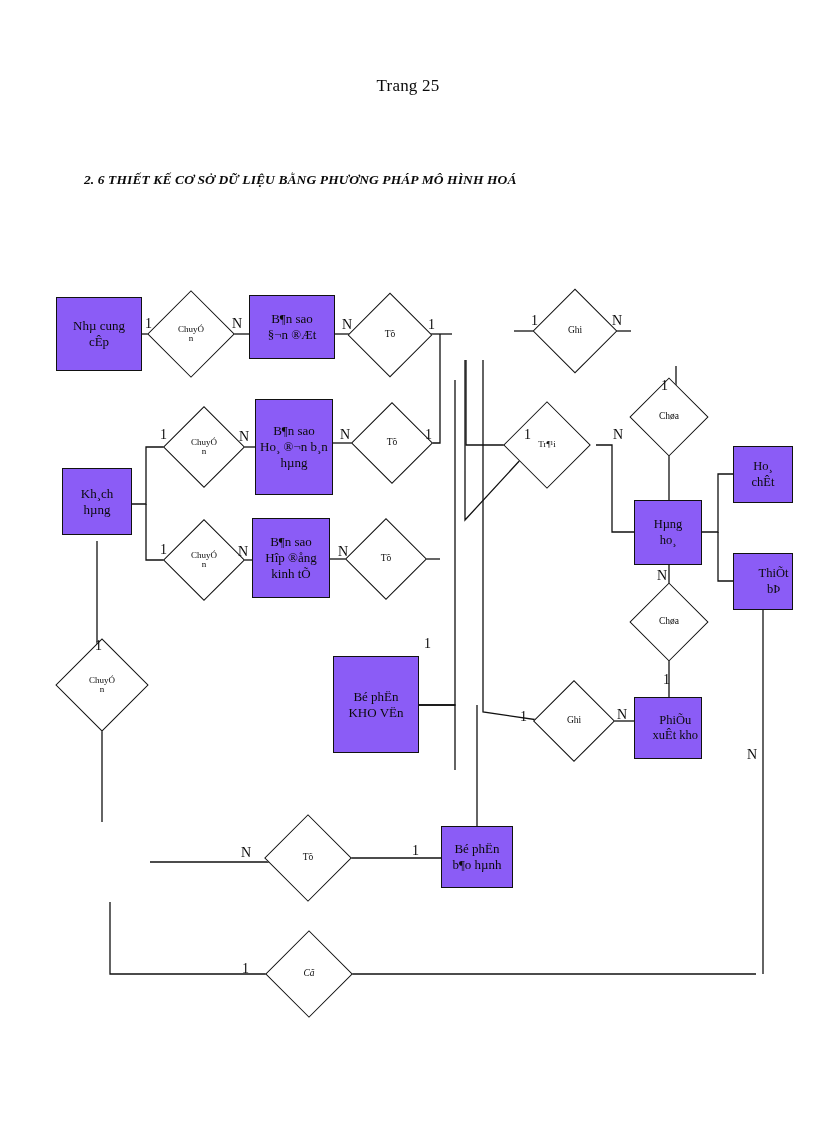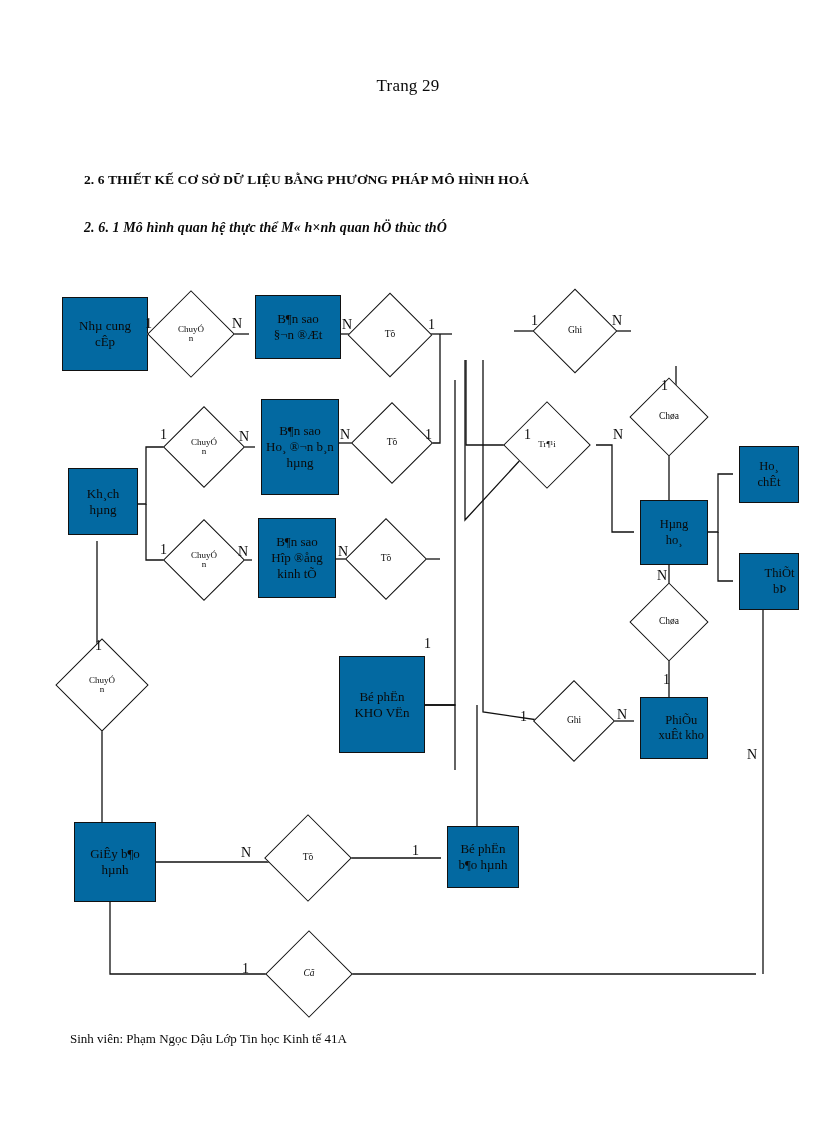--- a/index.html
+++ b/index.html
@@ -12,45 +12,44 @@
     overflow:hidden;
   }
   .page{position:absolute;inset:0;}
 
   
   #page-number{
     position:absolute;left:0;top:76px;width:816px;
     text-align:center;font-size:17px;letter-spacing:.2px;
   }
   .heading{
-    position:absolute;font-weight:bold;white-space:nowrap;
+    position:absolute;font-weight:bold;white-space:nowrap;font-style:italic;
   }
   #heading-1{left:84px;top:172px;font-size:13.5px;letter-spacing:.1px;}
   #heading-2{left:84px;top:220px;font-size:14px;font-style:italic;letter-spacing:.1px;}
 
   #footer-note{
     position:absolute;left:70px;top:1031px;font-size:13px;white-space:nowrap;
   }
 
   
   #er-diagram{position:absolute;left:0;top:0;width:816px;height:1123px;}
   #er-diagram svg{position:absolute;left:0;top:0;}
 
   
   .entity{
     position:absolute;
     border:1.4px solid #111;
-    background:#0369a1;
+    background:#8b5cf6;
     display:flex;align-items:center;justify-content:center;
     text-align:center;
     font-size:13px;line-height:1.22;
     padding:2px 3px;
     box-sizing:border-box;
     overflow:hidden;
-    margin-left:6px;
   }
   .entity.small{font-size:12.5px;}
 
   
   .rel{
     position:absolute;
     display:flex;align-items:center;justify-content:center;
   }
   .rel .dia{
     position:absolute;left:0;top:0;width:100%;height:100%;
@@ -73,24 +72,23 @@
     line-height:1;
     color:#0a0a0a;
     white-space:nowrap;
   }
 </style>
 </head>
 <body>
 
 <div class="page">
 
-  <div id="page-number">Trang 29</div>
+  <div id="page-number">Trang 25</div>
 
   <div class="heading" id="heading-1">2. 6 THIẾT KẾ CƠ SỞ DỮ LIỆU BẰNG PHƯƠNG PHÁP MÔ HÌNH HOÁ</div>
-  <div class="heading" id="heading-2">2. 6. 1 Mô hình quan hệ thực thể   M« h×nh quan hÖ thùc thÓ</div>
 
   <div id="er-diagram">
     <svg id="er-lines" width="816" height="1123">
         <path d="M142,334 L160,334" fill="none" stroke="#111" stroke-width="1.3"></path>
         <path d="M222,334 L249,334" fill="none" stroke="#111" stroke-width="1.3"></path>
         <path d="M335,334 L360,334" fill="none" stroke="#111" stroke-width="1.3"></path>
         <path d="M420,334 L452,334" fill="none" stroke="#111" stroke-width="1.3"></path>
         <path d="M514,331 L545,331" fill="none" stroke="#111" stroke-width="1.3"></path>
         <path d="M605,331 L631,331" fill="none" stroke="#111" stroke-width="1.3"></path>
         <path d="M676,366 L676,389" fill="none" stroke="#111" stroke-width="1.3"></path>
@@ -158,24 +156,20 @@
 bÞ</span>
       </div>
       <div class="entity" style="left: 333px; top: 656px; width: 86px; height: 97px;">
         <span style="white-space: pre-line;">Bé phËn
 KHO VËn</span>
       </div>
       <div class="entity small" style="left: 634px; top: 697px; width: 68px; height: 62px; justify-content: flex-end;">
         <span style="white-space: pre-line;">PhiÕu
 xuÊt kho</span>
       </div>
-      <div class="entity" style="left: 68px; top: 822px; width: 82px; height: 80px;">
-        <span style="white-space: pre-line;">GiÊy b¶o
-hµnh</span>
-      </div>
       <div class="entity" style="left: 441px; top: 826px; width: 72px; height: 62px;">
         <span style="white-space: pre-line;">Bé phËn
 b¶o hµnh</span>
       </div>
       <div class="rel wide" style="left: 160px; top: 303px; width: 62px; height: 62px;">
         <div class="dia"></div>
         <div class="lbl">ChuyÓ
 n</div>
       </div>
       <div class="rel" style="left: 360px; top: 305px; width: 60px; height: 60px;">
@@ -254,15 +248,14 @@
       <div class="card" style="left: 663px; top: 673px;">1</div>
       <div class="card" style="left: 520px; top: 710px;">1</div>
       <div class="card" style="left: 617px; top: 708px;">N</div>
       <div class="card" style="left: 95px; top: 639px;">1</div>
       <div class="card" style="left: 241px; top: 846px;">N</div>
       <div class="card" style="left: 412px; top: 844px;">1</div>
       <div class="card" style="left: 242px; top: 962px;">1</div>
       <div class="card" style="left: 747px; top: 748px;">N</div>
     </div>
 
-  <div id="footer-note">Sinh viên: Phạm Ngọc Dậu Lớp Tin học Kinh tế 41A</div>
 
 </div>
 
 </body></html>

